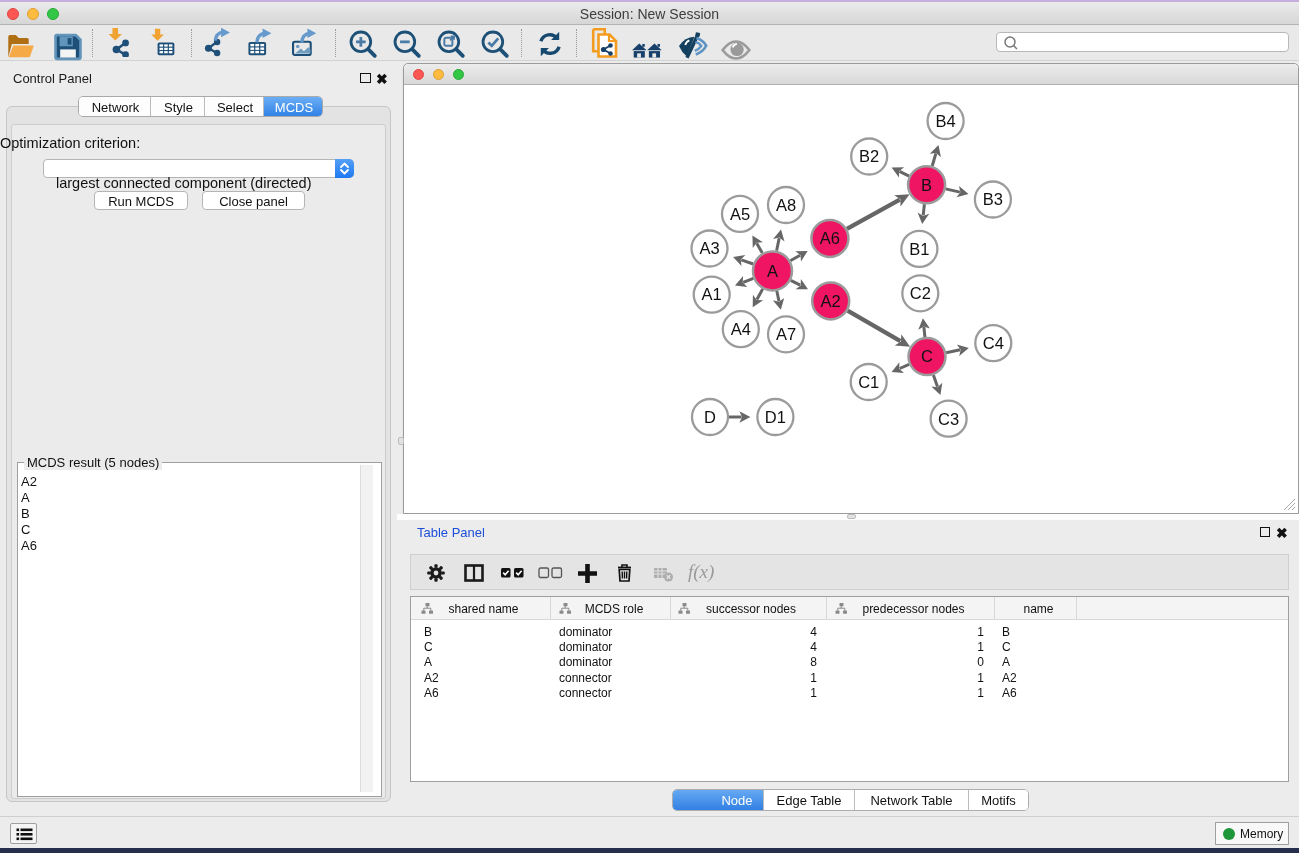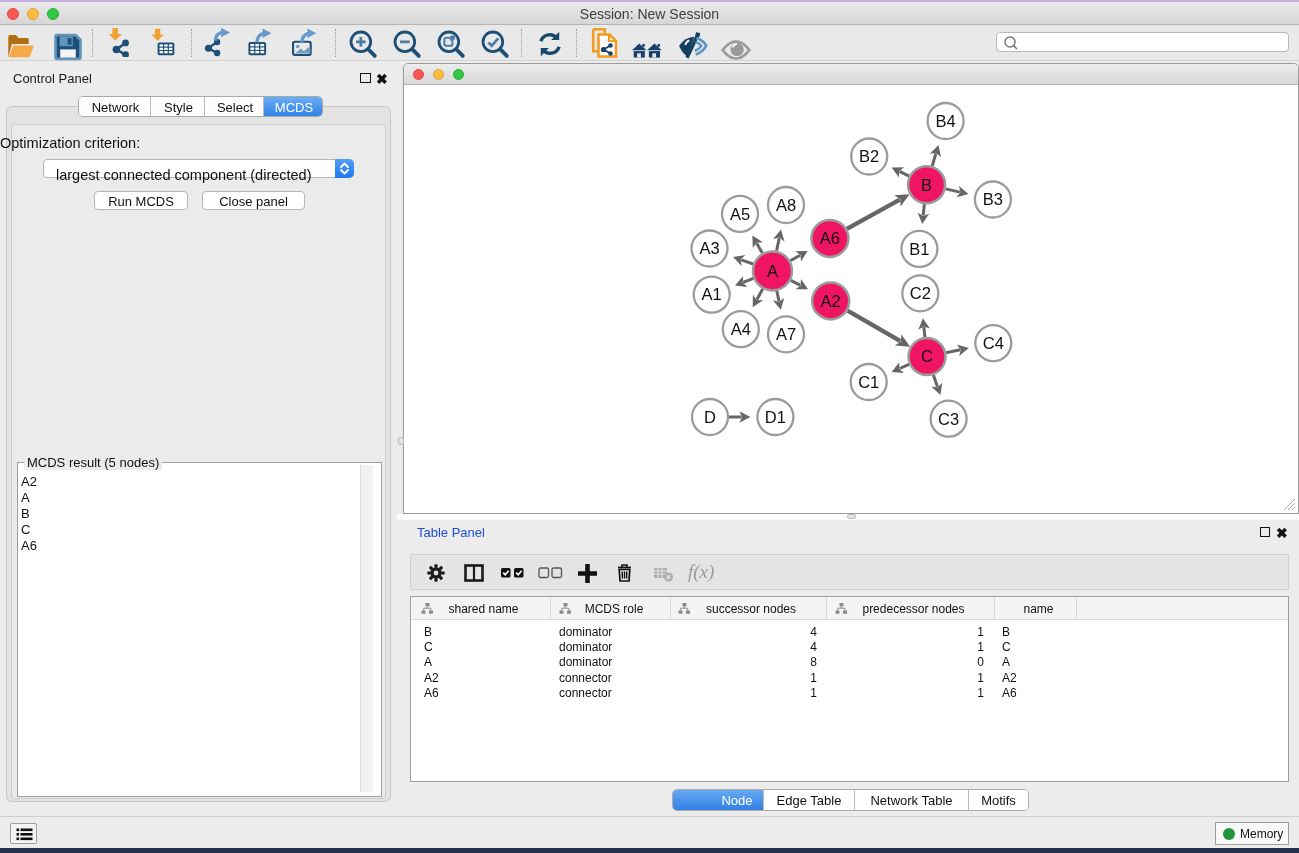--- a/index.html
+++ b/index.html
@@ -56,21 +56,21 @@
   border:1px solid #cdcdcd; border-radius:3px; }
 #cp-tabs { left:78px; top:96px; height:21px; display:flex;
   border:1px solid #a9a9a9; border-radius:5px; overflow:hidden; background:#fff; }
 .cptab { font-size:13px; color:#111; padding:3px 0 0 2px; text-align:center; height:21px;
   border-right:1px solid #bcbcbc; background:#fdfdfd; }
 .cptab:last-child { border-right:none; }
 .cptab.sel { background:linear-gradient(#6baef5,#2a7de4); color:#fff; }
 #opt-label { left:0; top:135px; width:399px; text-align:left; font-size:14.5px; color:#111; }
 #dropdown { left:43px; top:159px; width:311px; height:19px; background:#fff;
   border:1px solid #b5b5b5; border-radius:4px; font-size:14.5px; color:#111;
-  text-align:left; padding-left:12px; padding-top:7px; }
+  text-align:left; padding-left:12px; padding-top:15px; }
 #dd-btn { position:absolute; right:-1px; top:-1px; width:19px; height:19px;
   background:linear-gradient(#55a0f6,#1d78f2); border-radius:0 5px 5px 0; }
 #btn-run { left:94px; top:191px; width:94px; height:19px; }
 #btn-close { left:202px; top:191px; width:103px; height:19px; }
 .mbtn { background:#fff; border:1px solid #b5b5b5; border-radius:4px;
   font-size:13px; color:#111; text-align:center; padding-top:2px; }
 #fieldset { left:17px; top:462px; width:365px; height:335px; background:#fff;
   border:1px solid #9f9f9f; }
 #fs-legend { left:24px; top:455px; font-size:13px; color:#111; background:#ebebeb;
   padding:0 3px; }

